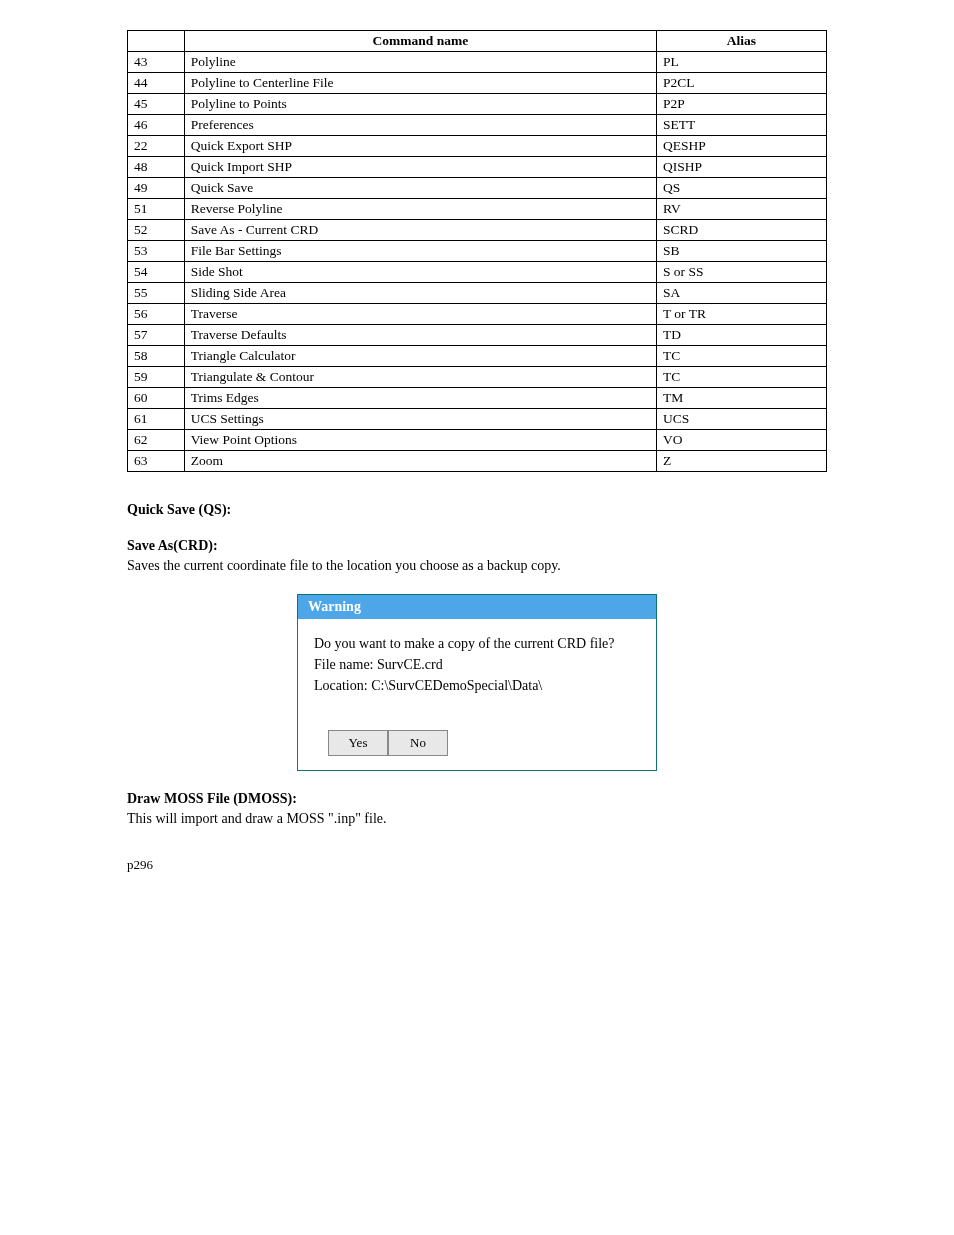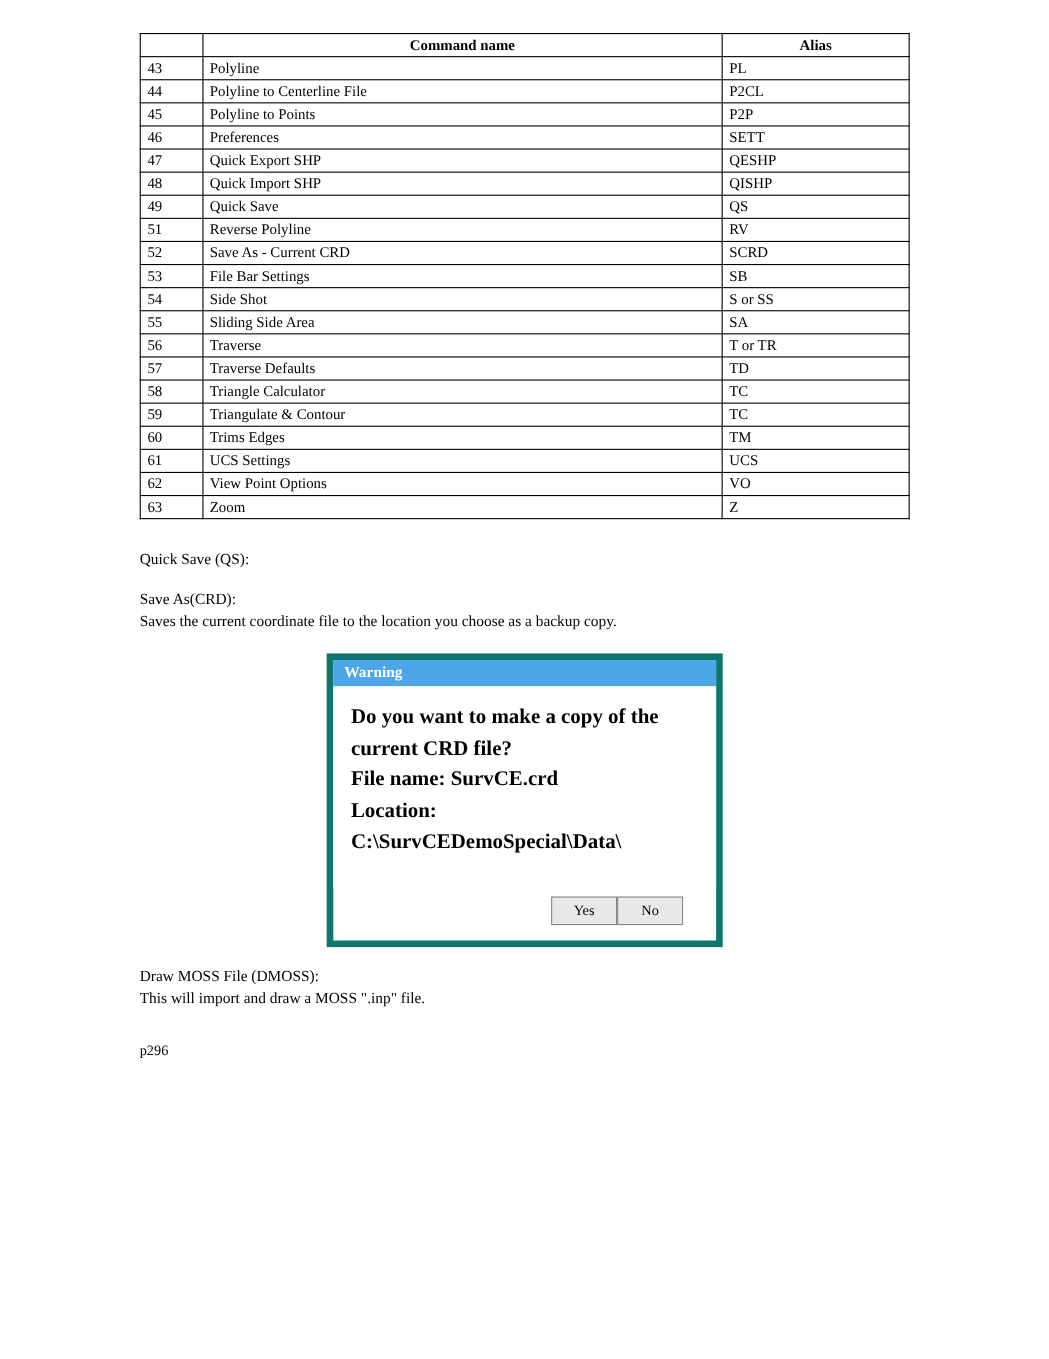--- a/index.html
+++ b/index.html
@@ -52,58 +52,57 @@
       width: 90px;
       margin-top: 32px;
     }
 
     
     .desc-section {
       margin-bottom: 20px;
     }
 
     .desc-section .section-title {
-      font-weight: normal;
+      font-weight: bold;
       margin-bottom: 4px;
     }
 
     .desc-section .section-body {
       margin-bottom: 0;
     }
 
     
     .warning-dialog {
-      border: 6px solid #0f766e;
+      border: 1px solid #0f766e;
       width: 360px;
       margin: 20px auto;
     }
 
     .warning-title-bar {
       background: #4da6e8;
       color: #fff;
       font-weight: bold;
       padding: 4px 10px;
       font-size: 14px;
     }
 
     .warning-body {
       padding: 14px 16px;
-      font-size: 19px;
+      font-size: 14px;
       background: #fff;
-      font-weight: bold;
     }
 
     .warning-body p {
       margin-bottom: 12px;
       line-height: 1.5;
     }
 
     .warning-buttons {
       display: flex;
-      justify-content: flex-end;
+      justify-content: flex-start;
       padding: 8px 30px 14px 30px;
     }
 
     .warning-btn {
       min-width: 60px;
       padding: 4px 18px;
       font-size: 13px;
       border: 1px solid #888;
       background: #e8e8e8;
       cursor: pointer;
@@ -145,21 +144,21 @@
       <td>45</td>
       <td>Polyline to Points</td>
       <td>P2P</td>
     </tr>
         <tr>
       <td>46</td>
       <td>Preferences</td>
       <td>SETT</td>
     </tr>
         <tr>
-      <td>47</td>
+      <td>22</td>
       <td>Quick Export SHP</td>
       <td>QESHP</td>
     </tr>
         <tr>
       <td>48</td>
       <td>Quick Import SHP</td>
       <td>QISHP</td>
     </tr>
         <tr>
       <td>49</td>

